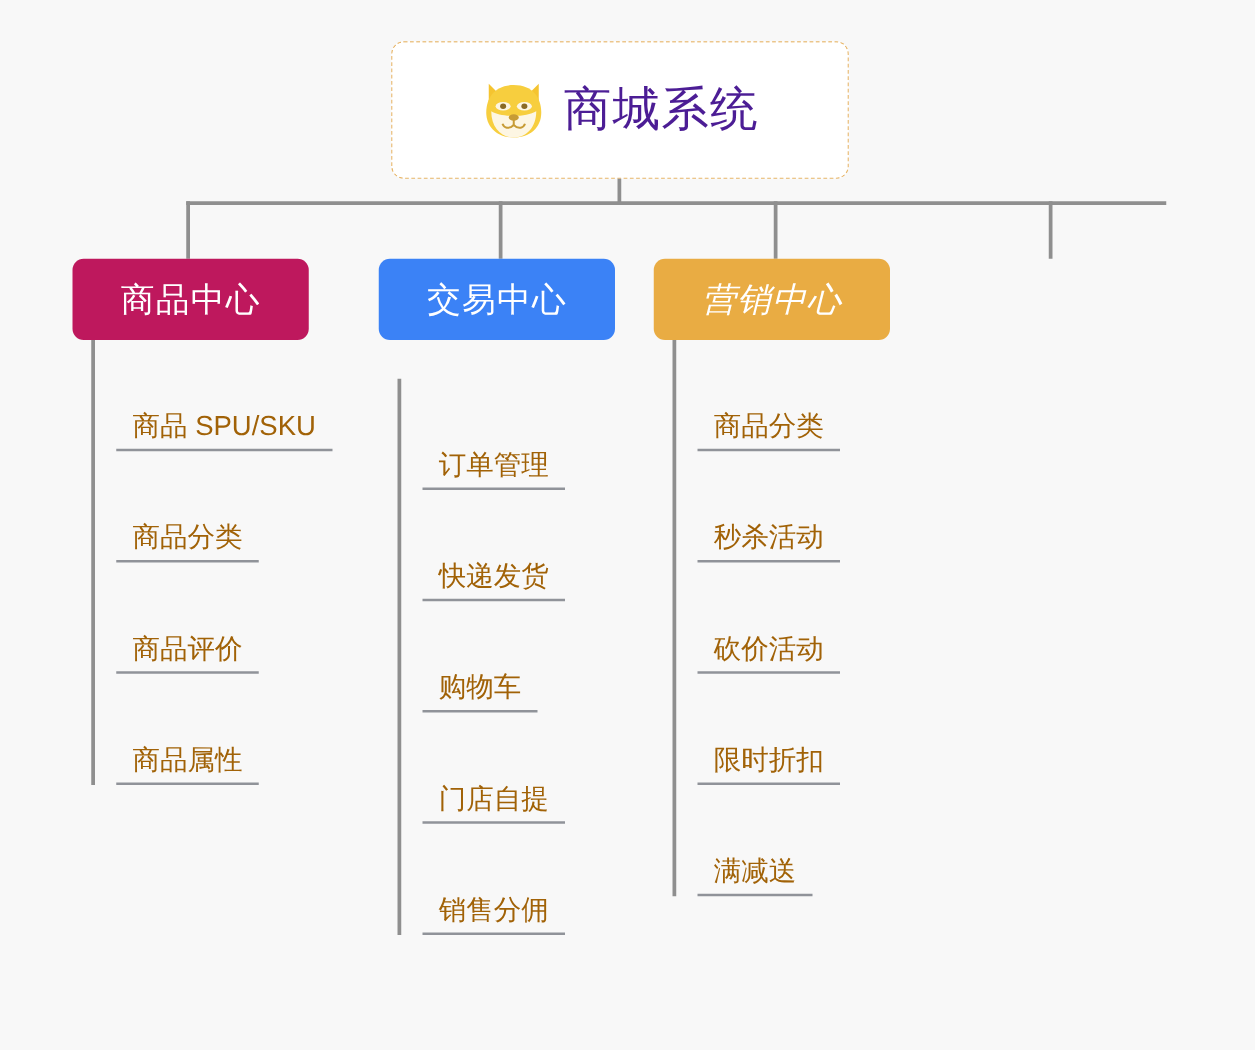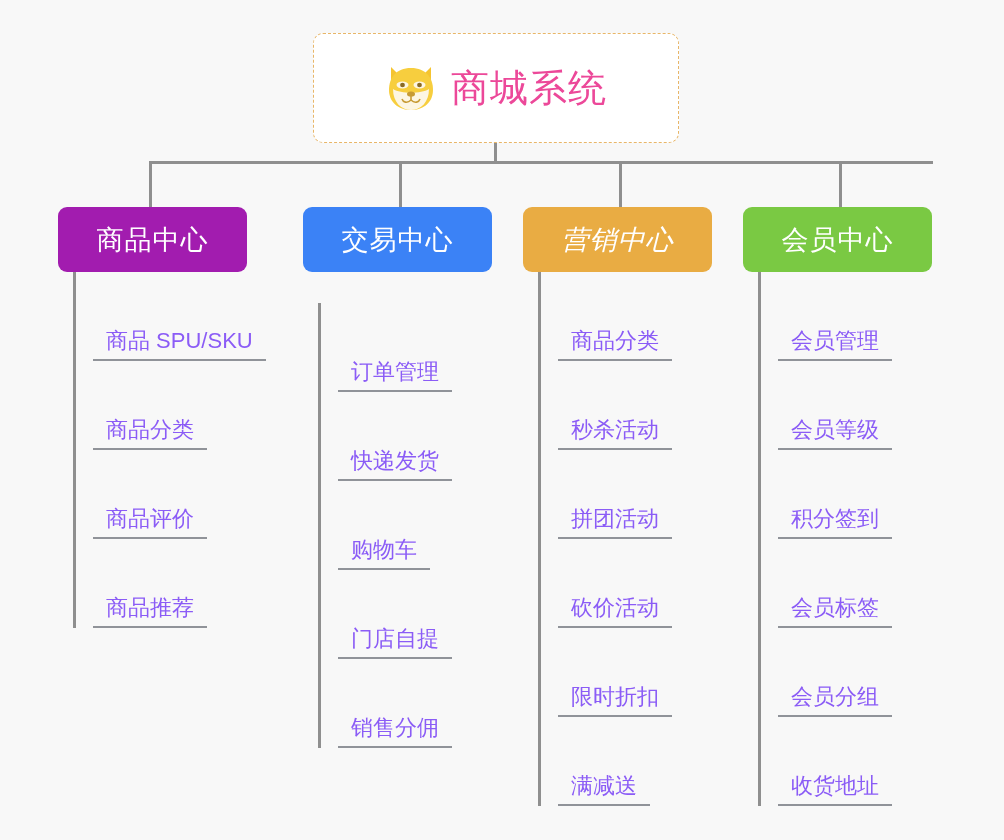--- a/index.html
+++ b/index.html
@@ -114,21 +114,21 @@
     height: 89px;
     display: flex;
     align-items: flex-end;
     padding-left: 17px;
     box-sizing: border-box;
   }
   .leaf-label {
     display: inline-block;
     font-size: 22px;
     line-height: 1.25;
-    color: #8b5cf6;
+    color: #a16207;
     white-space: nowrap;
     border-bottom: 2px solid #909399;
     padding: 0 13px 5px 13px;
   }
 </style>
 </head>
 <body style="background: rgb(248, 248, 248);">
 
 <div id="chart-root">
 
@@ -140,46 +140,46 @@
       <path d="M8 26 C8 39 16 47 26 47 C36 47 44 39 44 26 C36 31 16 31 8 26 Z" fill="#fdf6e3"></path>
       <ellipse cx="17.5" cy="22" rx="6" ry="3.4" fill="#fdf6e3"></ellipse>
       <ellipse cx="34.5" cy="22" rx="6" ry="3.4" fill="#fdf6e3"></ellipse>
       <ellipse cx="17.5" cy="22" rx="2.4" ry="2.2" fill="#8a6a25"></ellipse>
       <ellipse cx="34.5" cy="22" rx="2.4" ry="2.2" fill="#8a6a25"></ellipse>
       <ellipse cx="26" cy="31" rx="4" ry="2.6" fill="#c79b35"></ellipse>
       <path d="M26 33 L26 37" stroke="#c79b35" stroke-width="1.6" fill="none"></path>
       <path d="M26 37 C22 41 18 39 17 36" stroke="#c79b35" stroke-width="1.6" fill="none"></path>
       <path d="M26 37 C30 41 34 39 35 36" stroke="#c79b35" stroke-width="1.6" fill="none"></path>
     </svg>
-    <span class="root-title" style="color: #ec4899;">商城系统</span>
+    <span class="root-title" style="color: #4c1d95;">商城系统</span>
   </div>
 
   <div class="conn conn-stem" style="background: rgb(143, 143, 143);"></div>
   <div class="conn conn-bus" style="background: rgb(143, 143, 143);"></div>
   <div class="conn conn-drop d1" style="background: rgb(143, 143, 143);"></div>
   <div class="conn conn-drop d2" style="background: rgb(143, 143, 143);"></div>
   <div class="conn conn-drop d3" style="background: rgb(143, 143, 143);"></div>
   <div class="conn conn-drop d4" style="background: rgb(143, 143, 143);"></div>
 
   <div class="column c1">
-    <div class="cat-header" style="background: #a21caf;">
+    <div class="cat-header" style="background: #be185d;">
       <span>商品中心</span>
     </div>
     <div class="leaf-list" style="border-left-color: rgb(143, 143, 143);">
       <div class="leaf-item">
           <span class="leaf-label">商品 SPU/SKU</span>
         </div>
       <div class="leaf-item">
           <span class="leaf-label">商品分类</span>
         </div>
       <div class="leaf-item">
           <span class="leaf-label">商品评价</span>
         </div>
       <div class="leaf-item">
-          <span class="leaf-label">商品推荐</span>
+          <span class="leaf-label">商品属性</span>
         </div>
     </div>
   </div>
 
   <div class="column c2">
     <div class="cat-header" style="background: #3b82f6;">
       <span>交易中心</span>
     </div>
     <div class="leaf-list" style="border-left-color: rgb(143, 143, 143); margin-top: 31px;">
       <div class="leaf-item">
@@ -205,53 +205,25 @@
       <span>营销中心</span>
     </div>
     <div class="leaf-list" style="border-left-color: rgb(143, 143, 143);">
       <div class="leaf-item">
           <span class="leaf-label">商品分类</span>
         </div>
       <div class="leaf-item">
           <span class="leaf-label">秒杀活动</span>
         </div>
       <div class="leaf-item">
-          <span class="leaf-label">拼团活动</span>
-        </div>
-      <div class="leaf-item">
           <span class="leaf-label">砍价活动</span>
         </div>
       <div class="leaf-item">
           <span class="leaf-label">限时折扣</span>
         </div>
       <div class="leaf-item">
           <span class="leaf-label">满减送</span>
         </div>
     </div>
   </div>
 
-  <div class="column c4">
-    <div class="cat-header" style="background: rgb(122, 201, 67);">
-      <span>会员中心</span>
-    </div>
-    <div class="leaf-list" style="border-left-color: rgb(143, 143, 143);">
-      <div class="leaf-item">
-          <span class="leaf-label">会员管理</span>
-        </div>
-      <div class="leaf-item">
-          <span class="leaf-label">会员等级</span>
-        </div>
-      <div class="leaf-item">
-          <span class="leaf-label">积分签到</span>
-        </div>
-      <div class="leaf-item">
-          <span class="leaf-label">会员标签</span>
-        </div>
-      <div class="leaf-item">
-          <span class="leaf-label">会员分组</span>
-        </div>
-      <div class="leaf-item">
-          <span class="leaf-label">收货地址</span>
-        </div>
-    </div>
-  </div>
 
 </div>
 
 </body></html>

